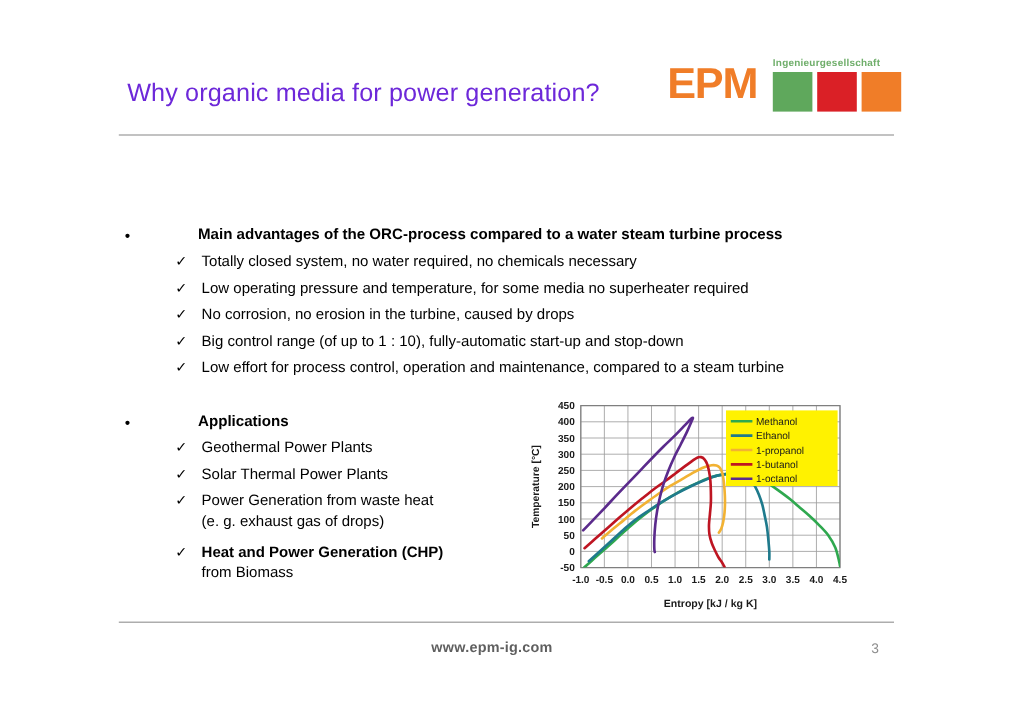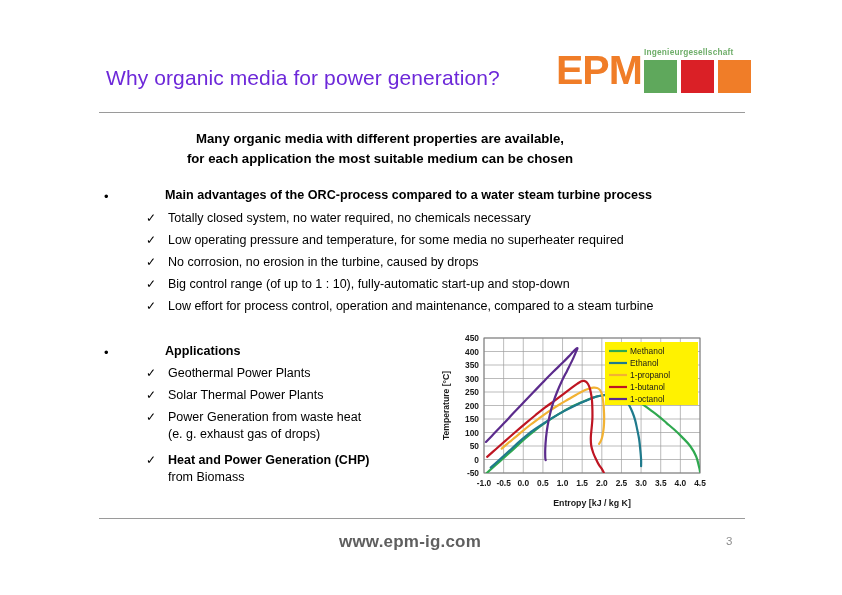--- a/index.html
+++ b/index.html
@@ -18,21 +18,21 @@
   }
   .header-rule{
     position:absolute;left:99px;top:112px;width:646px;height:1px;
     background:#9a9a9a;
   }
 
   
   .logo{position:absolute;left:556px;top:44px;width:196px;height:58px;}
   .logo-epm{
     position:absolute;left:0;top:4px;
-    font-size:41px;font-weight:700;color:#F07D28;
+    font-size:36px;font-weight:700;color:#F07D28;
     font-family:"Liberation Sans", sans-serif;
     letter-spacing:-1px;line-height:44px;
   }
   .logo-sub{
     position:absolute;left:88px;top:3px;
     font-size:8.3px;font-weight:700;color:#6FAE6A;
     letter-spacing:.2px;white-space:nowrap;text-align:center;
   }
   .logo-sq{position:absolute;top:16px;width:33px;height:33px;}
   .sq-green{left:88px;background:#5FA85C;}
@@ -69,21 +69,21 @@
     background:#ffffff;
   }
   .chart-svg{position:absolute;left:0;top:0;}
 
   
   .footer-rule{
     position:absolute;left:99px;top:518px;width:646px;height:1px;background:#9a9a9a;
   }
   .footer-url{
     position:absolute;left:0;top:532px;width:820px;text-align:center;
-    font-size:17px;font-weight:700;color:#5f5f5f;letter-spacing:.2px;
+    font-size:12px;font-weight:700;color:#5f5f5f;letter-spacing:.2px;
   }
   .page-num{
     position:absolute;left:726px;top:535px;font-size:11.5px;color:#8d8d8d;
   }
 </style>
 </head>
 <body>
 
 <div class="slide">
 
@@ -92,24 +92,20 @@
 
   <div class="logo">
     <div class="logo-epm">EPM</div>
     <div class="logo-sub">Ingenieurgesellschaft</div>
     <div class="logo-sq sq-green"></div>
     <div class="logo-sq sq-red"></div>
     <div class="logo-sq sq-orange"></div>
     <div class="logo-mbh">mbH</div>
   </div>
 
-  <div class="headline">
-    <div>Many organic media with different properties are available,</div>
-    <div>for each application the most suitable medium can be chosen</div>
-  </div>
 
   <div class="dot" style="top:190px">•</div>
   <div class="lvl1" style="top:188px">Main advantages of the ORC-process compared to a water steam turbine process</div>
 
   <div class="check-item" style="left:146px;top:210px">
     <span class="ck">✓</span>
     <span class="tx">Totally closed system, no water required, no chemicals necessary</span>
   </div>
   <div class="check-item" style="left:146px;top:232px">
     <span class="ck">✓</span>

